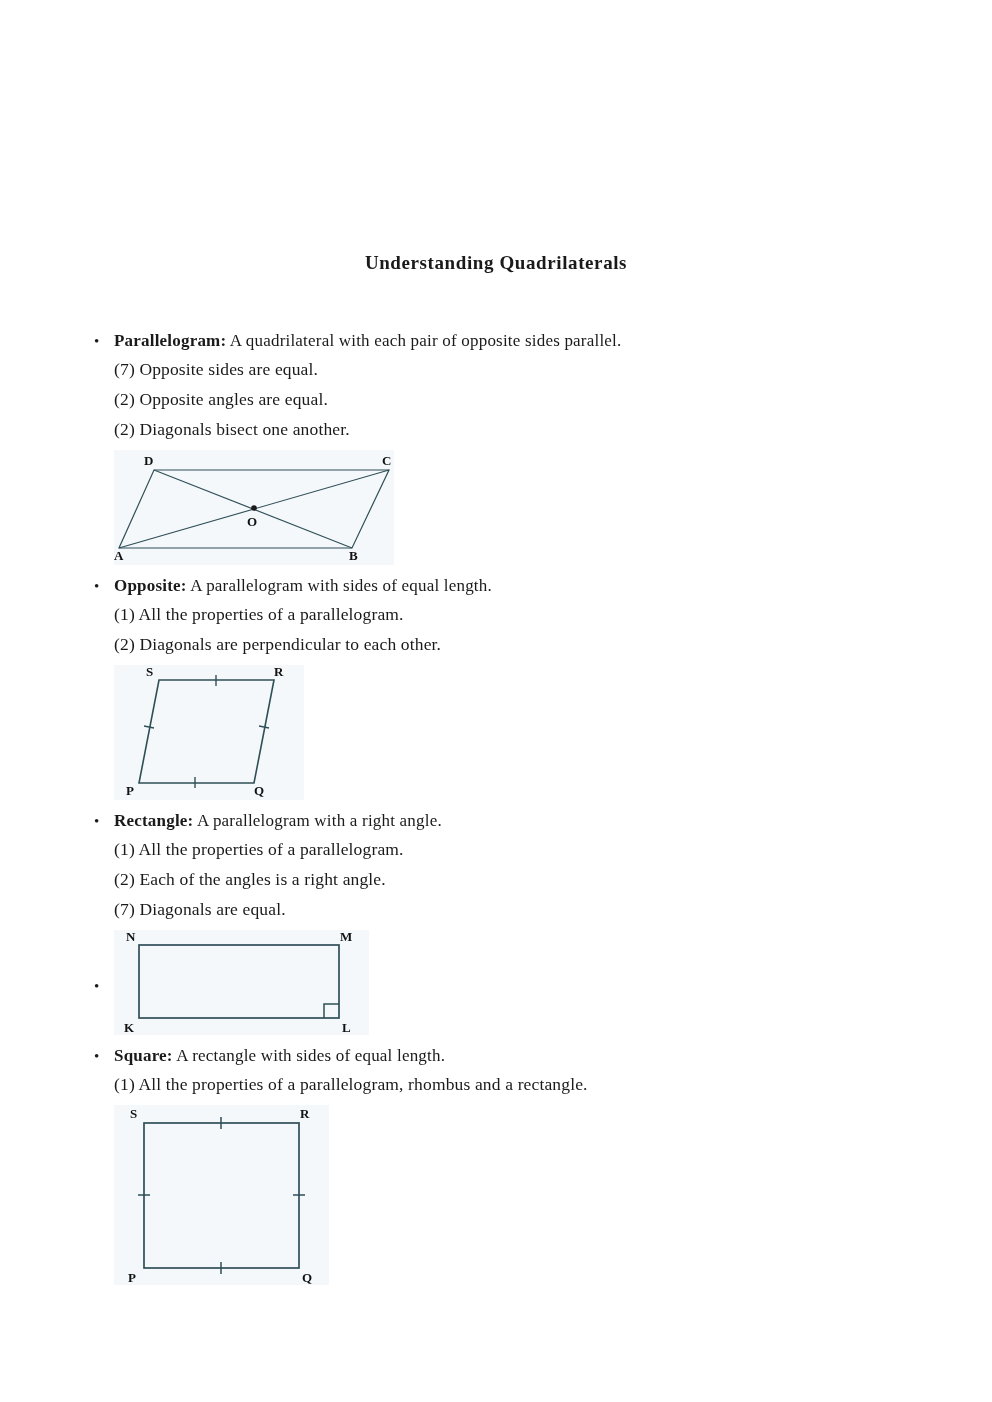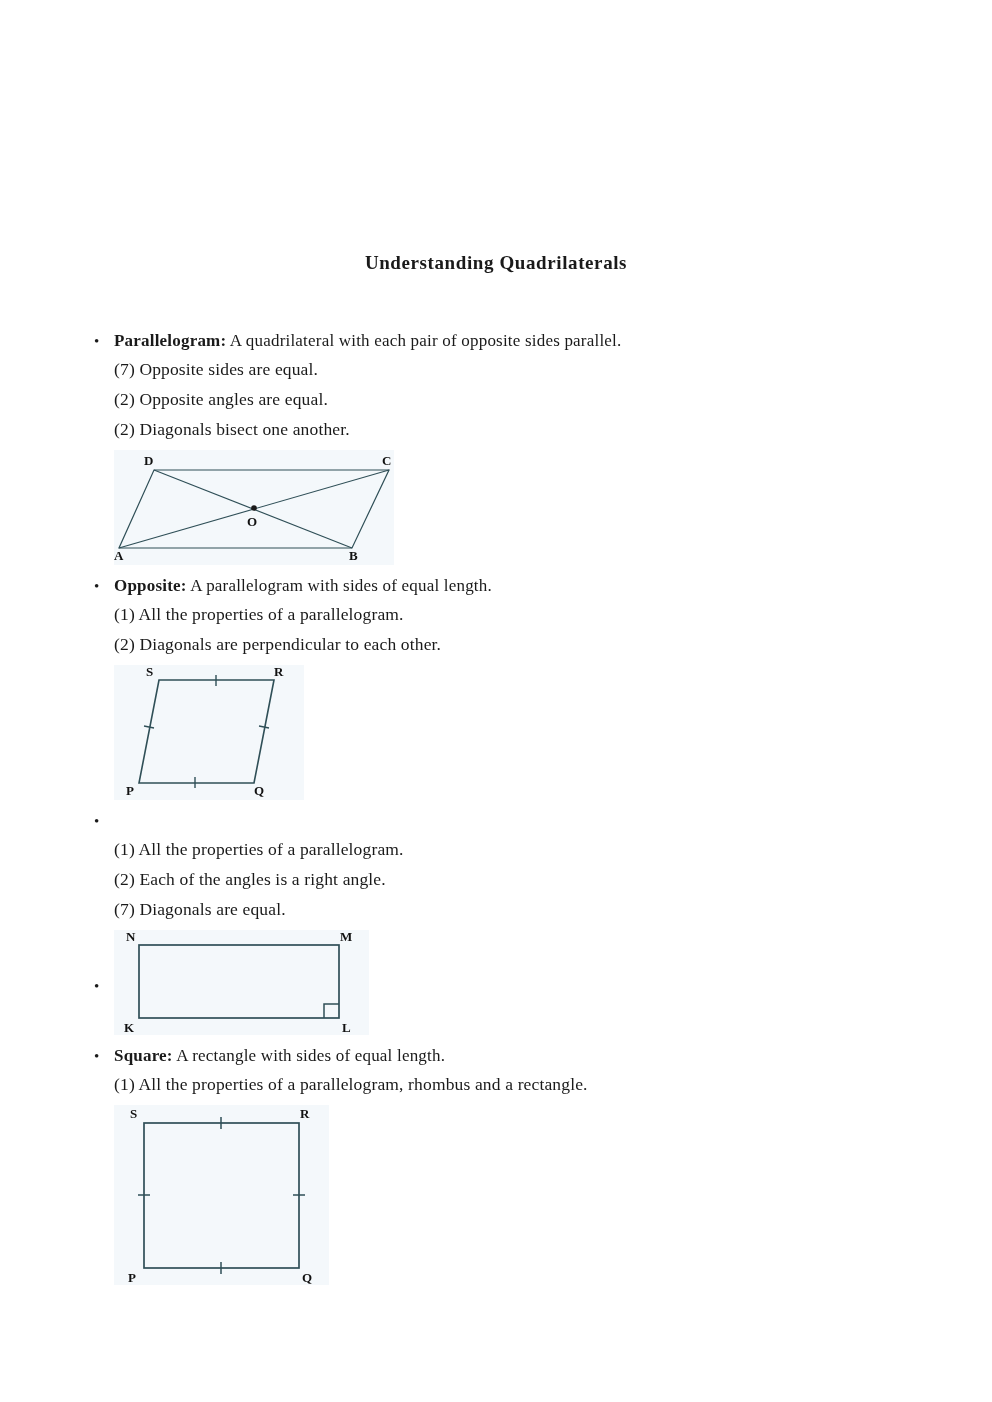--- a/index.html
+++ b/index.html
@@ -140,20 +140,21 @@
         <line x1="145" y1="61" x2="155" y2="63" stroke="#2f4f57" stroke-width="1.4"></line>
         <text class="fig-label" x="32" y="11">S</text>
         <text class="fig-label" x="160" y="11">R</text>
         <text class="fig-label" x="12" y="130">P</text>
         <text class="fig-label" x="140" y="130">Q</text>
       </svg>
     </div>
 
     <div class="bullet-row">
       <div class="bullet-dot">•</div>
+      <div class="bullet-text"><b>Rectangle:</b><span> A parallelogram with a right angle.</span></div>
     </div>
     <div class="sub-item">(1) All the properties of a parallelogram.</div>
     <div class="sub-item">(2) Each of the angles is a right angle.</div>
     <div class="sub-item">(7) Diagonals are equal.</div>
 
     <div class="fig" style="width:255px;height:105px;">
       <svg width="255" height="105" viewBox="0 0 255 105">
         <rect x="25" y="15" width="200" height="73" fill="none" stroke="#2f4f57" stroke-width="1.7"></rect>
         <polyline points="210,88 210,74 225,74" fill="none" stroke="#2f4f57" stroke-width="1.5"></polyline>
         <text class="fig-label" x="12" y="11">N</text>

